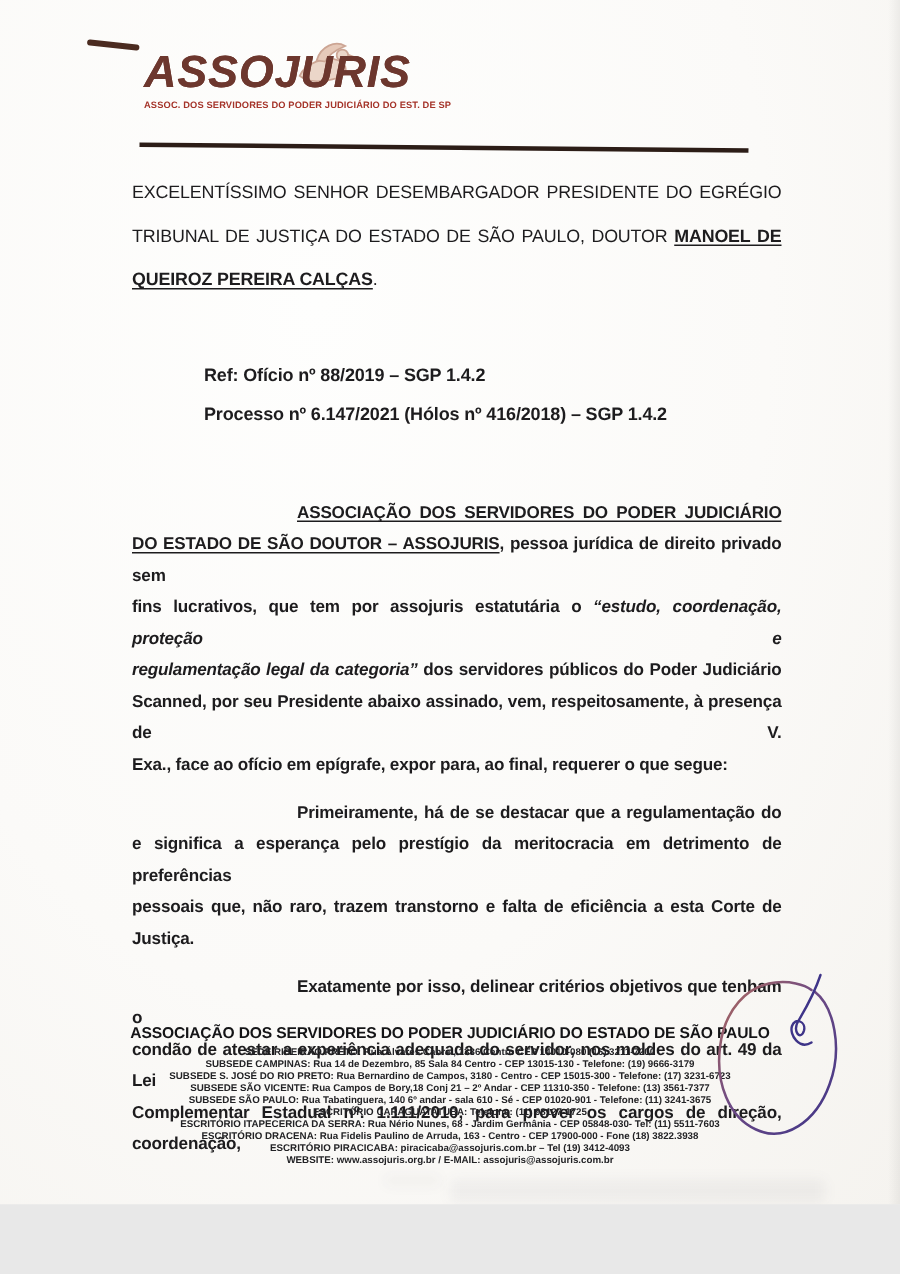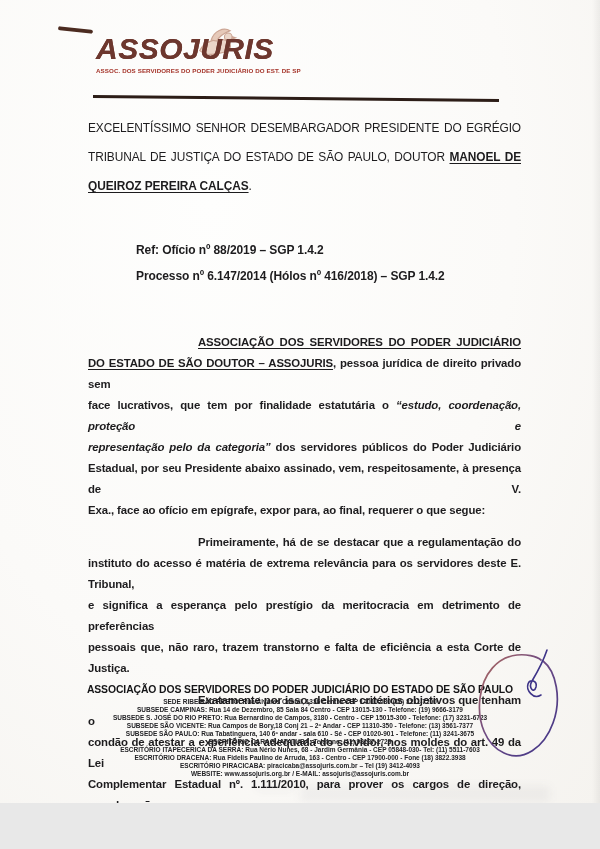--- a/index.html
+++ b/index.html
@@ -91,35 +91,34 @@
   <div class="rule"></div>
 
   <div class="addressee">
       <div class="line first"><span class="r-b">EXCELENTÍSSIMO SENHOR DESEMBARGADOR PRESIDENTE DO EGRÉGIO</span></div>
       <div class="line"><span class="r-b">TRIBUNAL DE JUSTIÇA DO ESTADO DE SÃO PAULO, DOUTOR </span><span class="r-bu">MANOEL DE</span></div>
       <div class="line last"><span class="r-bu">QUEIROZ PEREIRA CALÇAS</span><span class="r-b">.</span></div>
     </div>
 
   <div class="refs">
       <div class="ref-line">Ref: Ofício nº 88/2019 – SGP 1.4.2</div>
-      <div class="ref-line">Processo nº 6.147/2014 (Hólos nº 416/2018) – SGP 1.4.2</div>
+      <div class="ref-line">Processo nº 6.147/2021 (Hólos nº 416/2018) – SGP 1.4.2</div>
     </div>
 
   <div class="body-text">
       <div class="para">
         <div class="line first"><span class="r-bu">ASSOCIAÇÃO DOS SERVIDORES DO PODER JUDICIÁRIO</span></div>
         <div class="line"><span class="r-bu">DO ESTADO DE SÃO DOUTOR – ASSOJURIS</span><span class="r-n">, pessoa jurídica de direito privado sem</span></div>
-        <div class="line"><span class="r-n">face lucrativos, que tem por finalidade estatutária o </span><span class="r-bi">“estudo, coordenação, proteção e</span></div>
-        <div class="line"><span class="r-bi">representação pelo da categoria”</span><span class="r-n"> dos servidores públicos do Poder Judiciário</span></div>
-        <div class="line"><span class="r-n">Estadual, por seu Presidente abaixo assinado, vem, respeitosamente, à presença de V.</span></div>
+        <div class="line"><span class="r-n">fins lucrativos, que tem por assojuris estatutária o </span><span class="r-bi">“estudo, coordenação, proteção e</span></div>
+        <div class="line"><span class="r-bi">regulamentação legal da categoria”</span><span class="r-n"> dos servidores públicos do Poder Judiciário</span></div>
+        <div class="line"><span class="r-n">Scanned, por seu Presidente abaixo assinado, vem, respeitosamente, à presença de V.</span></div>
         <div class="line last"><span class="r-n">Exa., face ao ofício em epígrafe, expor para, ao final, requerer o que segue:</span></div>
       </div>
       <div class="para">
         <div class="line first"><span class="r-n">Primeiramente, há de se destacar que a regulamentação do</span></div>
-        <div class="line"><span class="r-n">instituto do acesso é matéria de extrema relevância para os servidores deste E. Tribunal,</span></div>
         <div class="line"><span class="r-n">e significa a esperança pelo prestígio da meritocracia em detrimento de preferências</span></div>
         <div class="line last"><span class="r-n">pessoais que, não raro, trazem transtorno e falta de eficiência a esta Corte de Justiça.</span></div>
       </div>
       <div class="para">
         <div class="line first"><span class="r-n">Exatamente por isso, delinear critérios objetivos que tenham o</span></div>
         <div class="line"><span class="r-n">condão de atestar a experiência adequada do servidor, nos moldes do art. 49 da Lei</span></div>
         <div class="line"><span class="r-n">Complementar Estadual nº. 1.111/2010, para prover os cargos de direção, coordenação,</span></div>
       </div>
     </div>
 

